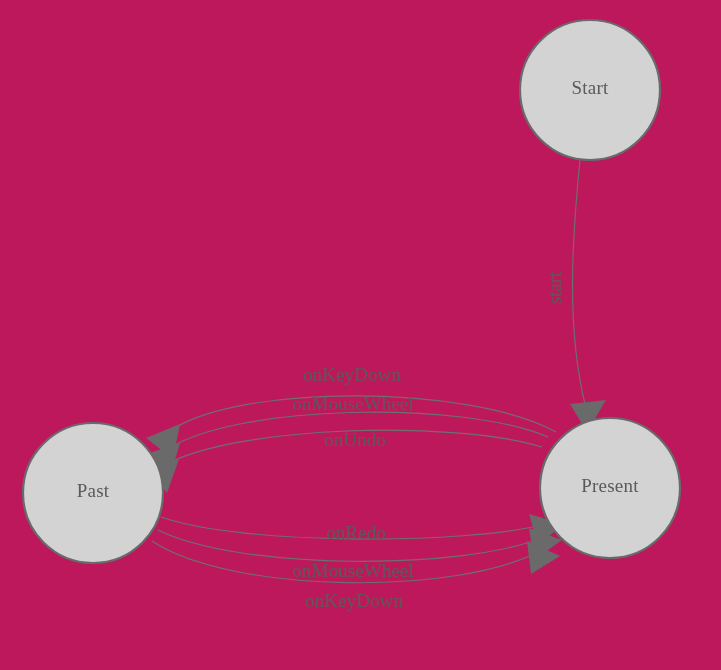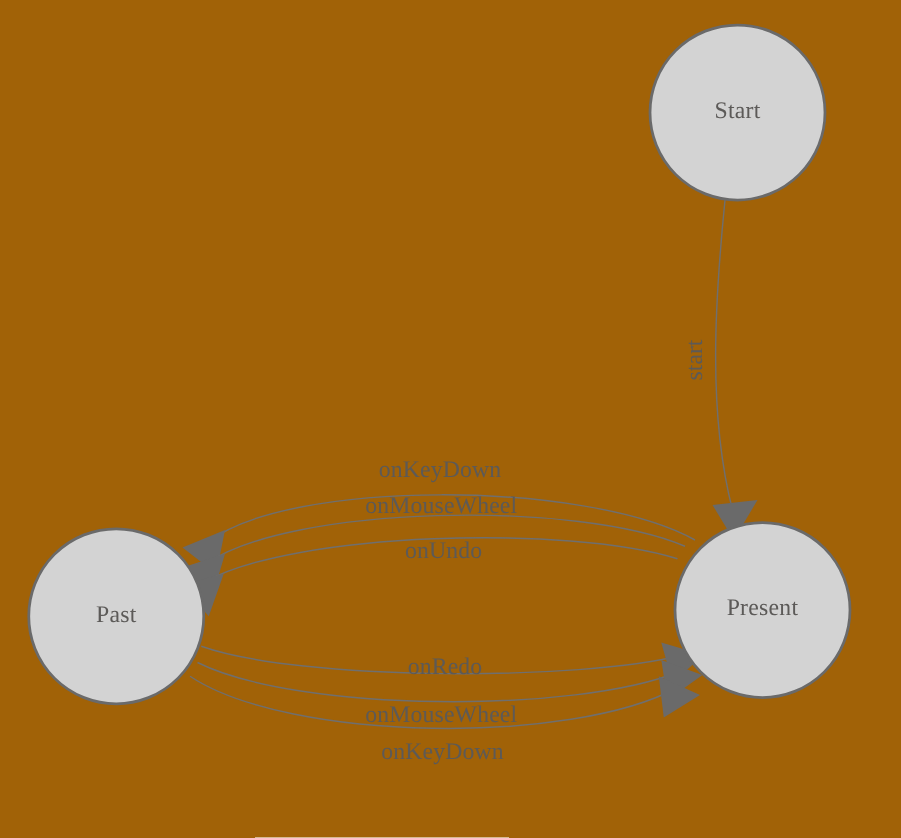--- a/index.html
+++ b/index.html
@@ -7,21 +7,21 @@
     padding: 0;
     background: #ffffff;
   }
   body {
     font-family: "Liberation Serif", "DejaVu Serif", serif;
   }
   #diagram-canvas {
     position: relative;
     width: 721px;
     height: 670px;
-    background: #a16207;
+    background: #be185d;
     overflow: hidden;
   }
   svg.graph-layer {
     position: absolute;
     top: 0;
     left: 0;
     width: 721px;
     height: 670px;
   }
   .node-circle {

